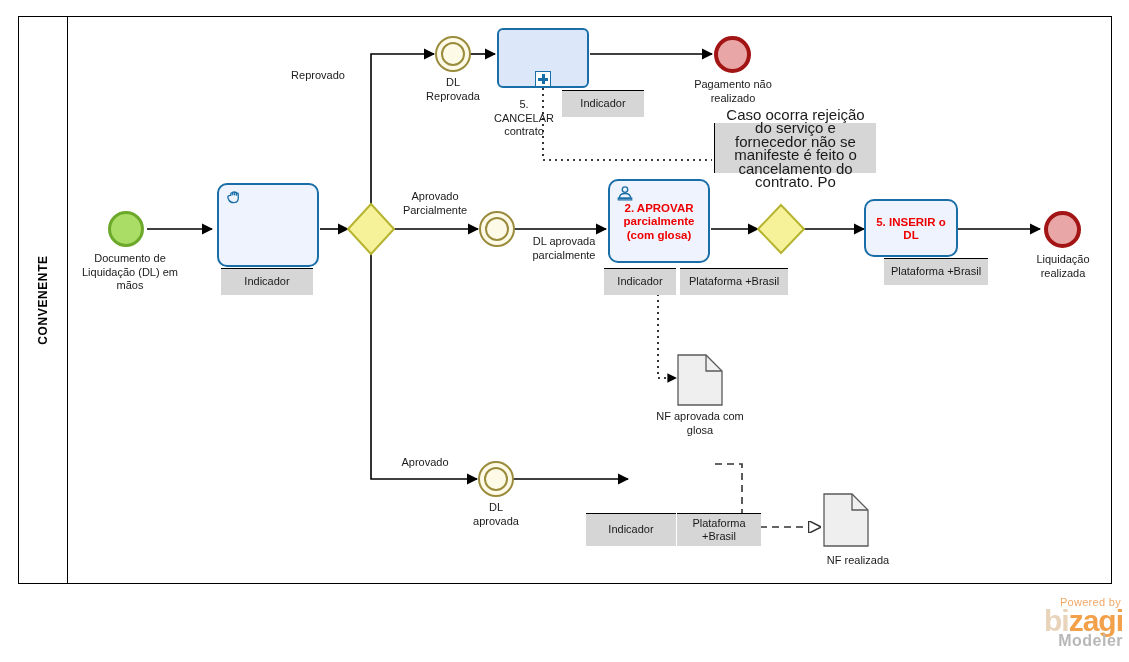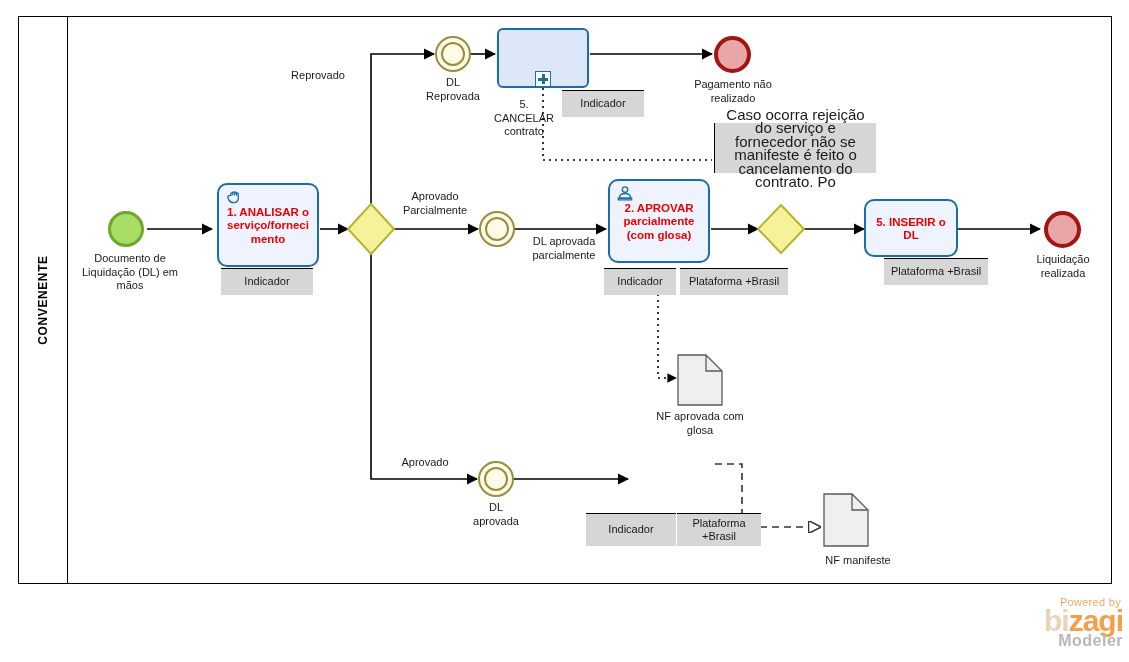--- a/index.html
+++ b/index.html
@@ -207,21 +207,20 @@
     <polygon points="781,205 804,229 781,253 758,229" fill="#f5f29a" stroke="#b6b32e" stroke-width="2"></polygon>
   </svg>
 
   <div class="node task" style="left:217px; top:183px; width:102px; height:84px;">
     <svg class="task-icon" viewBox="0 0 20 18">
       <path d="M3 9.5 C3 7.5 5 7 6.5 7.2 L6.5 5.2 C6.5 4 8.6 4 8.6 5.2 L8.6 6.6
                L8.6 4.2 C8.6 3 10.7 3 10.7 4.2 L10.7 6.6 L10.7 4.6 C10.7 3.4 12.8 3.4 12.8 4.6
                L12.8 6.9 L12.8 5.6 C12.8 4.5 14.8 4.5 14.8 5.6 L14.8 10.5
                C14.8 13.6 12.6 15.4 9.6 15.4 C6.8 15.4 5.1 14 4.2 12.2 Z" fill="none" stroke="#1a6ea8" stroke-width="1.5" stroke-linejoin="round"></path>
     </svg>
-    <span class="tlabel">1. ANALISAR o serviço/forneci mento</span>
   </div>
   <div class="artifact" style="left:221px; top:268px; width:92px; height:19px; border-top:1.6px solid #000;">Indicador</div>
 
   <div class="node subproc" style="left:497px; top:28px; width:92px; height:60px;">
     <div class="plusmark" style="left:36px; top:41px;"></div>
   </div>
   <div class="txt" style="left:492px; top:98px; width:64px;">5.
 CANCELAR
 contrato</div>
   <div class="artifact" style="left:562px; top:90px; width:82px; height:19px; border-top:1.6px solid #000;">Indicador</div>
@@ -253,21 +252,21 @@
       <path d="M678 355 L706 355 L722 371 L722 405 L678 405 Z" fill="#efefef" stroke="#5a5a5a" stroke-width="1.3"></path>
       <path d="M706 355 L706 371 L722 371" fill="none" stroke="#5a5a5a" stroke-width="1.3"></path>
     </g>
     <g>
       <path d="M824 494 L852 494 L868 510 L868 546 L824 546 Z" fill="#efefef" stroke="#5a5a5a" stroke-width="1.3"></path>
       <path d="M852 494 L852 510 L868 510" fill="none" stroke="#5a5a5a" stroke-width="1.3"></path>
     </g>
   </svg>
   <div class="txt" style="left:648px; top:410px; width:104px;">NF aprovada com
 glosa</div>
-  <div class="txt" style="left:800px; top:554px; width:116px;">NF manifeste</div>
+  <div class="txt" style="left:800px; top:554px; width:116px;">NF realizada</div>
 
   <div class="txt" style="left:278px; top:69px; width:80px;text-align:center;">Reprovado</div>
   <div class="txt" style="left:392px; top:190px; width:86px;">Aprovado
 Parcialmente</div>
   <div class="txt" style="left:518px; top:235px; width:92px;">DL aprovada
 parcialmente</div>
   <div class="txt" style="left:385px; top:456px; width:80px;">Aprovado</div>
 
   <div id="bizagi">
     <div class="bz-powered">Powered by</div>

